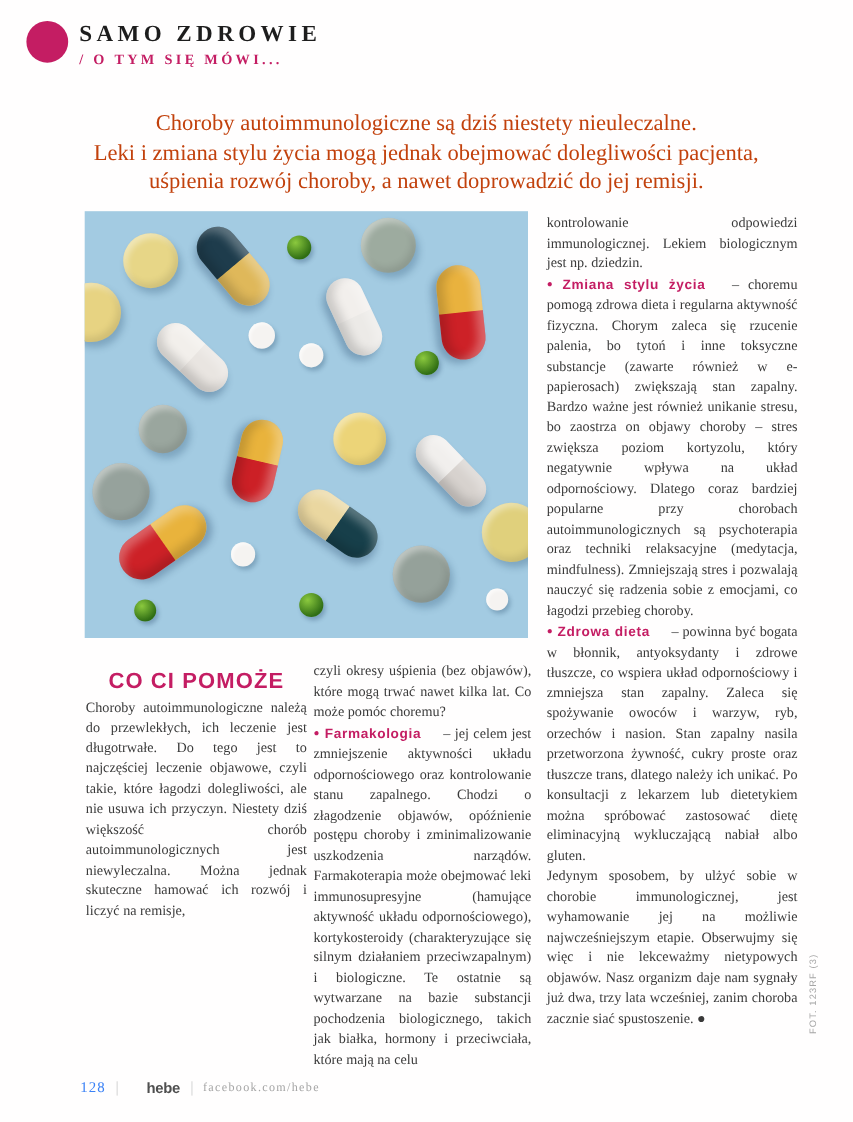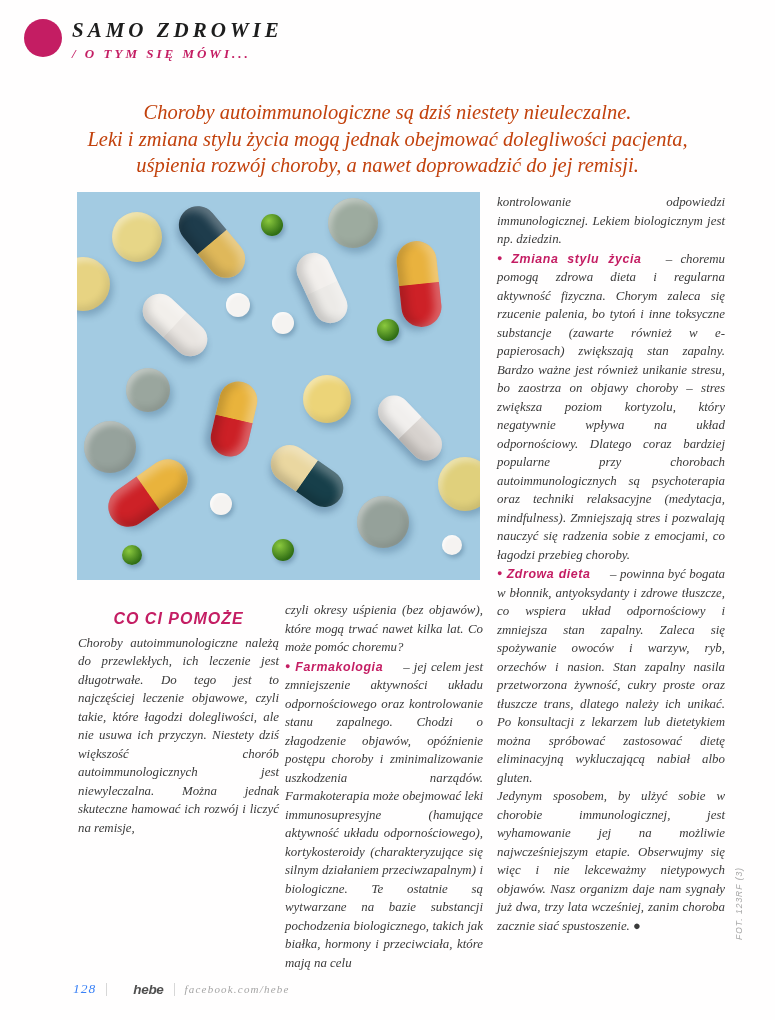--- a/index.html
+++ b/index.html
@@ -1,18 +1,18 @@
 <!DOCTYPE html>
 <html style="--accent: #c41d63;"><head>
 <meta charset="utf-8">
 <style>
   html,body { margin:0; padding:0; background:#ffffff; }
   .page {
     position:relative; width:775px; height:1020px; background:#fffefe;
-    overflow:hidden; font-family:"Liberation Serif", serif; color:#3a3a3a;font-style:italic;
+    overflow:hidden; font-family:"Liberation Serif", serif; color:#3a3a3a;
   }
 
   
   .brand-dot { position:absolute; left:24px; top:19px; width:38px; height:38px;
     border-radius:50%; background:var(--accent,#c41d63); }
   .section-title { position:absolute; left:72px; top:18px;
     font-weight:700; font-size:21px; letter-spacing:4px; color:#1d1d1d; }
   .section-topic { position:absolute; left:72px; top:46px;
     font-weight:700; font-size:13px; letter-spacing:3px; color:var(--accent,#c41d63); }
 
@@ -35,21 +35,21 @@
   .gel { border-radius:50%; box-shadow: 2px 3px 4px rgba(25,60,95,.30); }
 
   
   .col { position:absolute; text-align:justify; font-size:12.9px; line-height:18.5px; color:#3a3a3a; }
   .col p { margin:0; }
   #col-left  { left:78px;  top:601px; width:201px; }
   #col-mid   { left:285px; top:601px; width:198px; }
   #col-right { left:497px; top:193px; width:228px; }
 
   .col-heading { text-align:center; font-family:"Liberation Sans", sans-serif;
-    font-weight:700; font-size:16px; letter-spacing:1px; color:var(--accent,#c41d63);
+    font-weight:700; font-size:20px; letter-spacing:1px; color:var(--accent,#c41d63);
     margin:9px 0 5px 0; }
 
   .pink-bullet { color:var(--accent,#c41d63); font-size:9px; vertical-align:2px;
     margin-right:4px; font-family:"Liberation Sans", sans-serif; }
   .bullet-label { font-family:"Liberation Sans", sans-serif; font-weight:700;
     font-size:12.4px; letter-spacing:0.6px; color:var(--accent,#c41d63); margin-right:16px; }
 
   
   .footer { position:absolute; left:73px; top:981px; display:flex; align-items:center; gap:10px; }
   .footer .page-num { font-size:13.5px; color:#3b82f6; letter-spacing:1px; }

